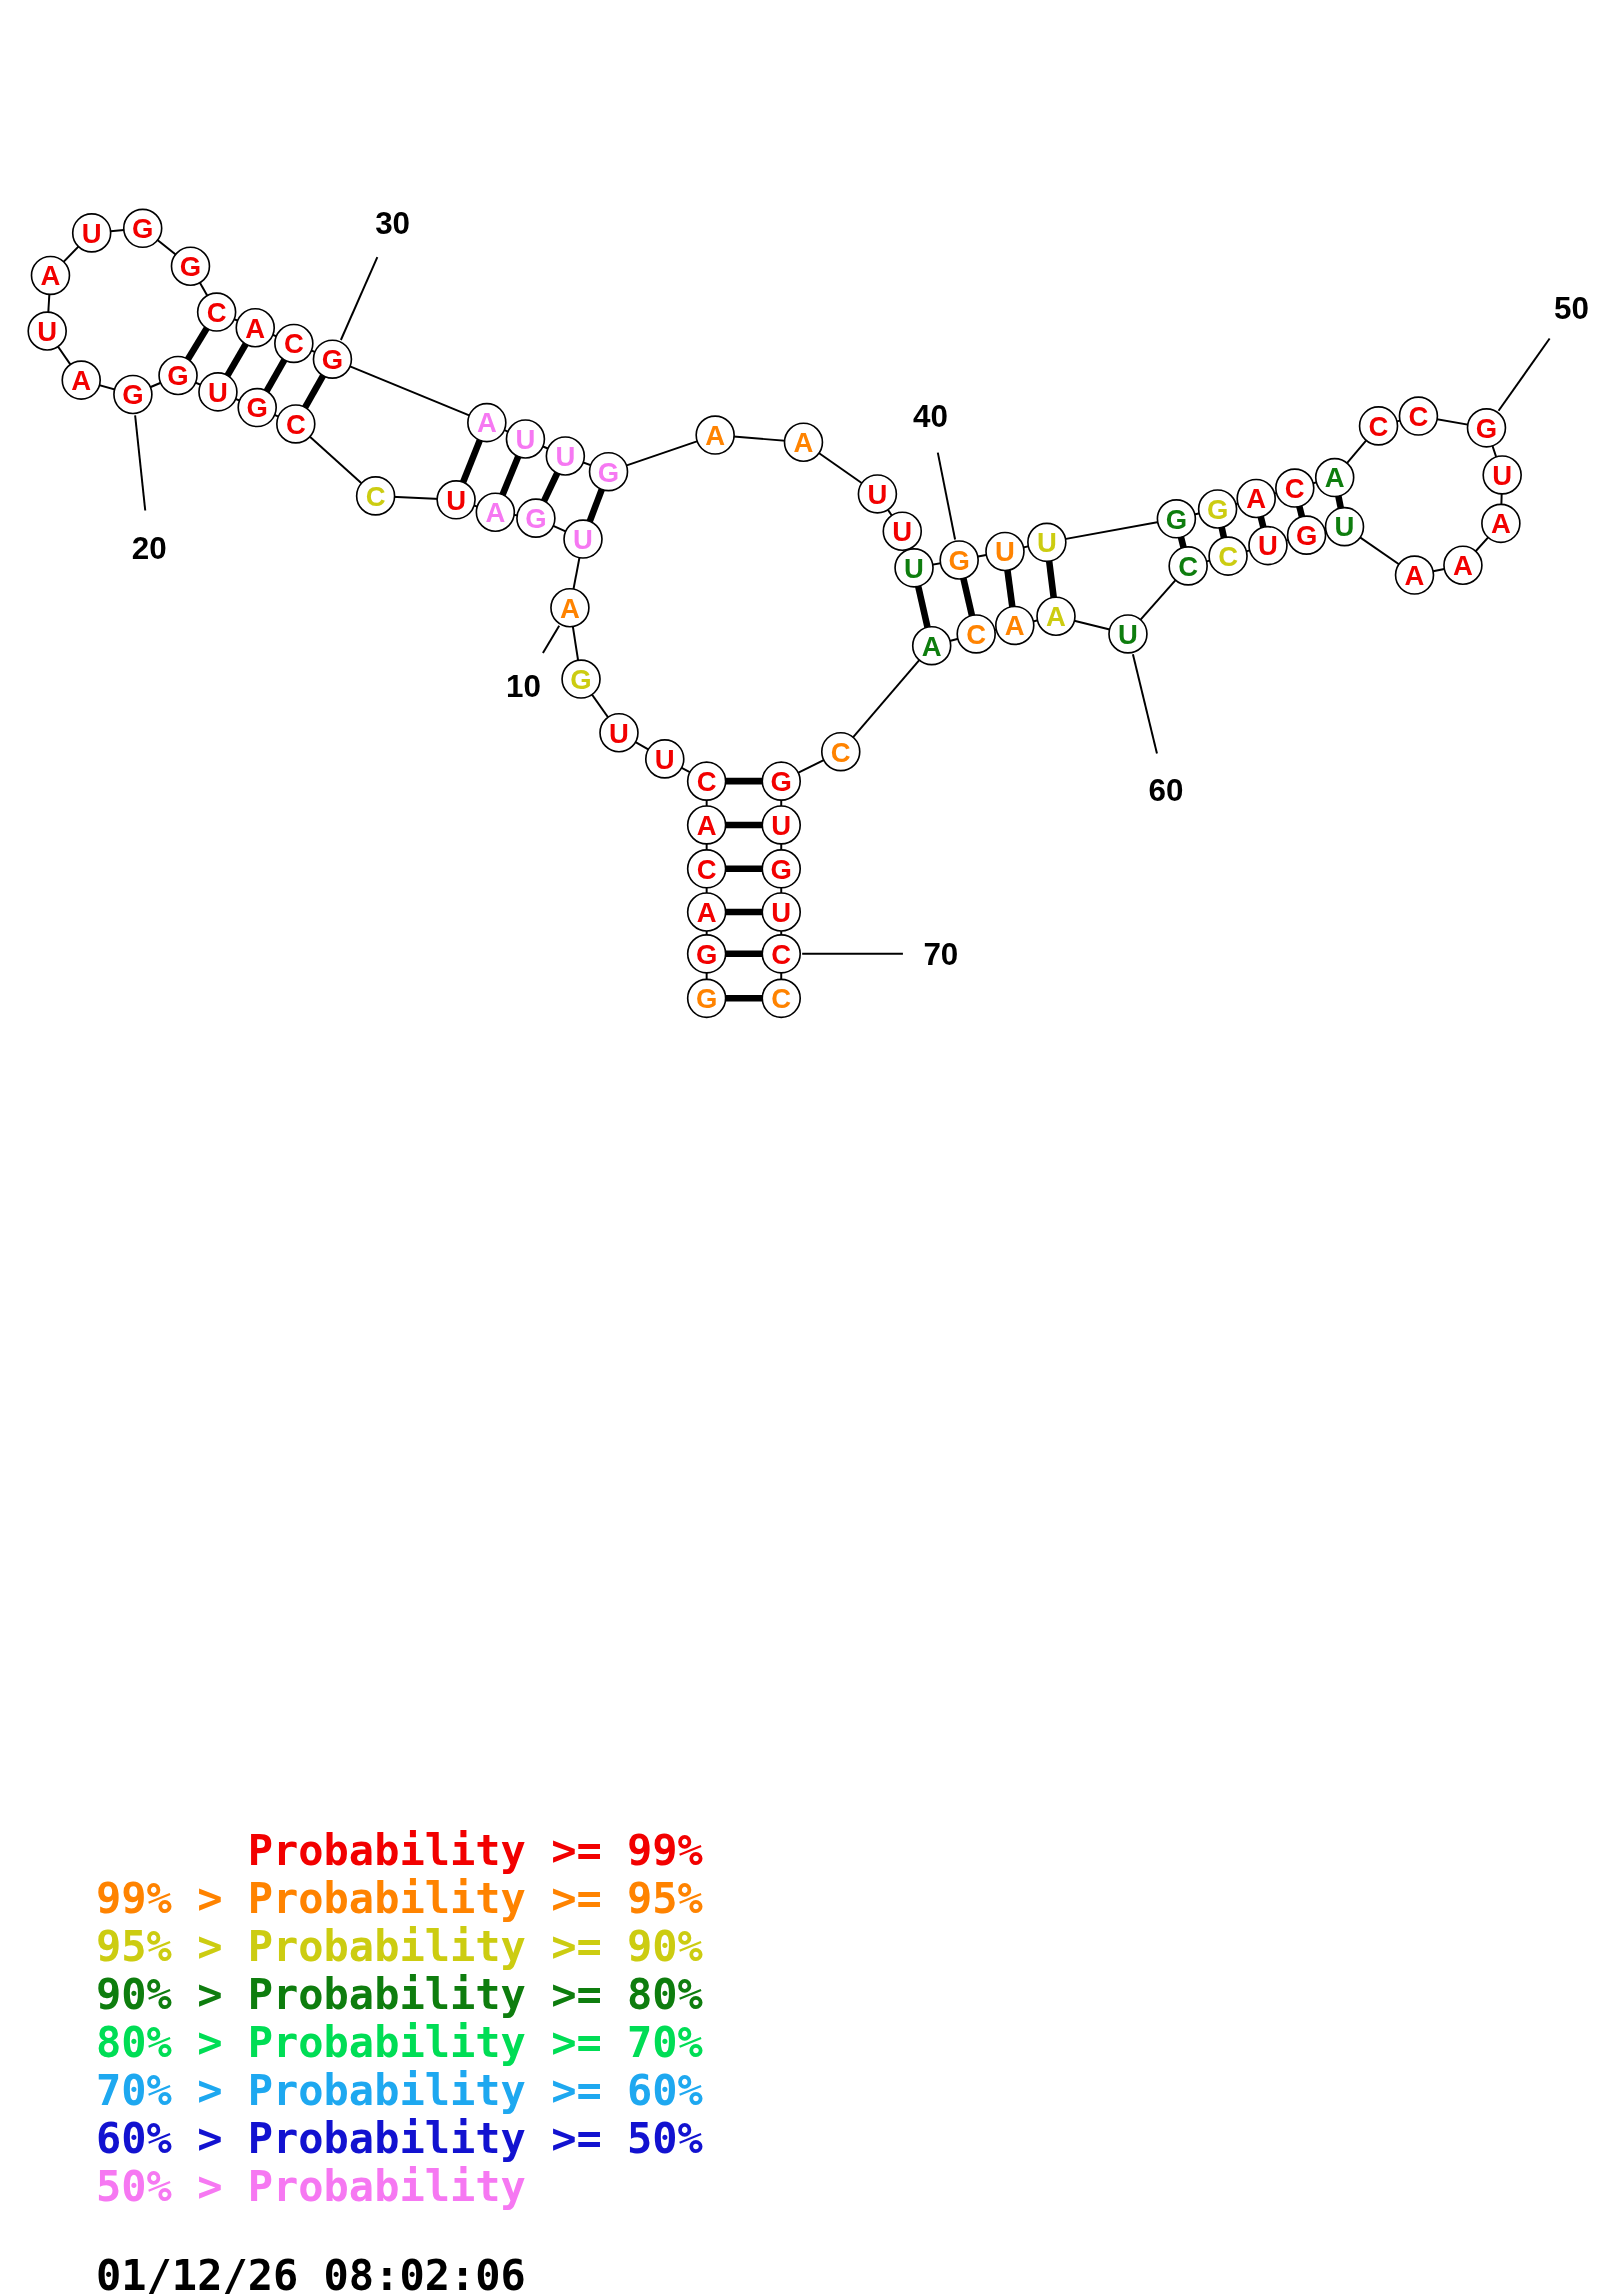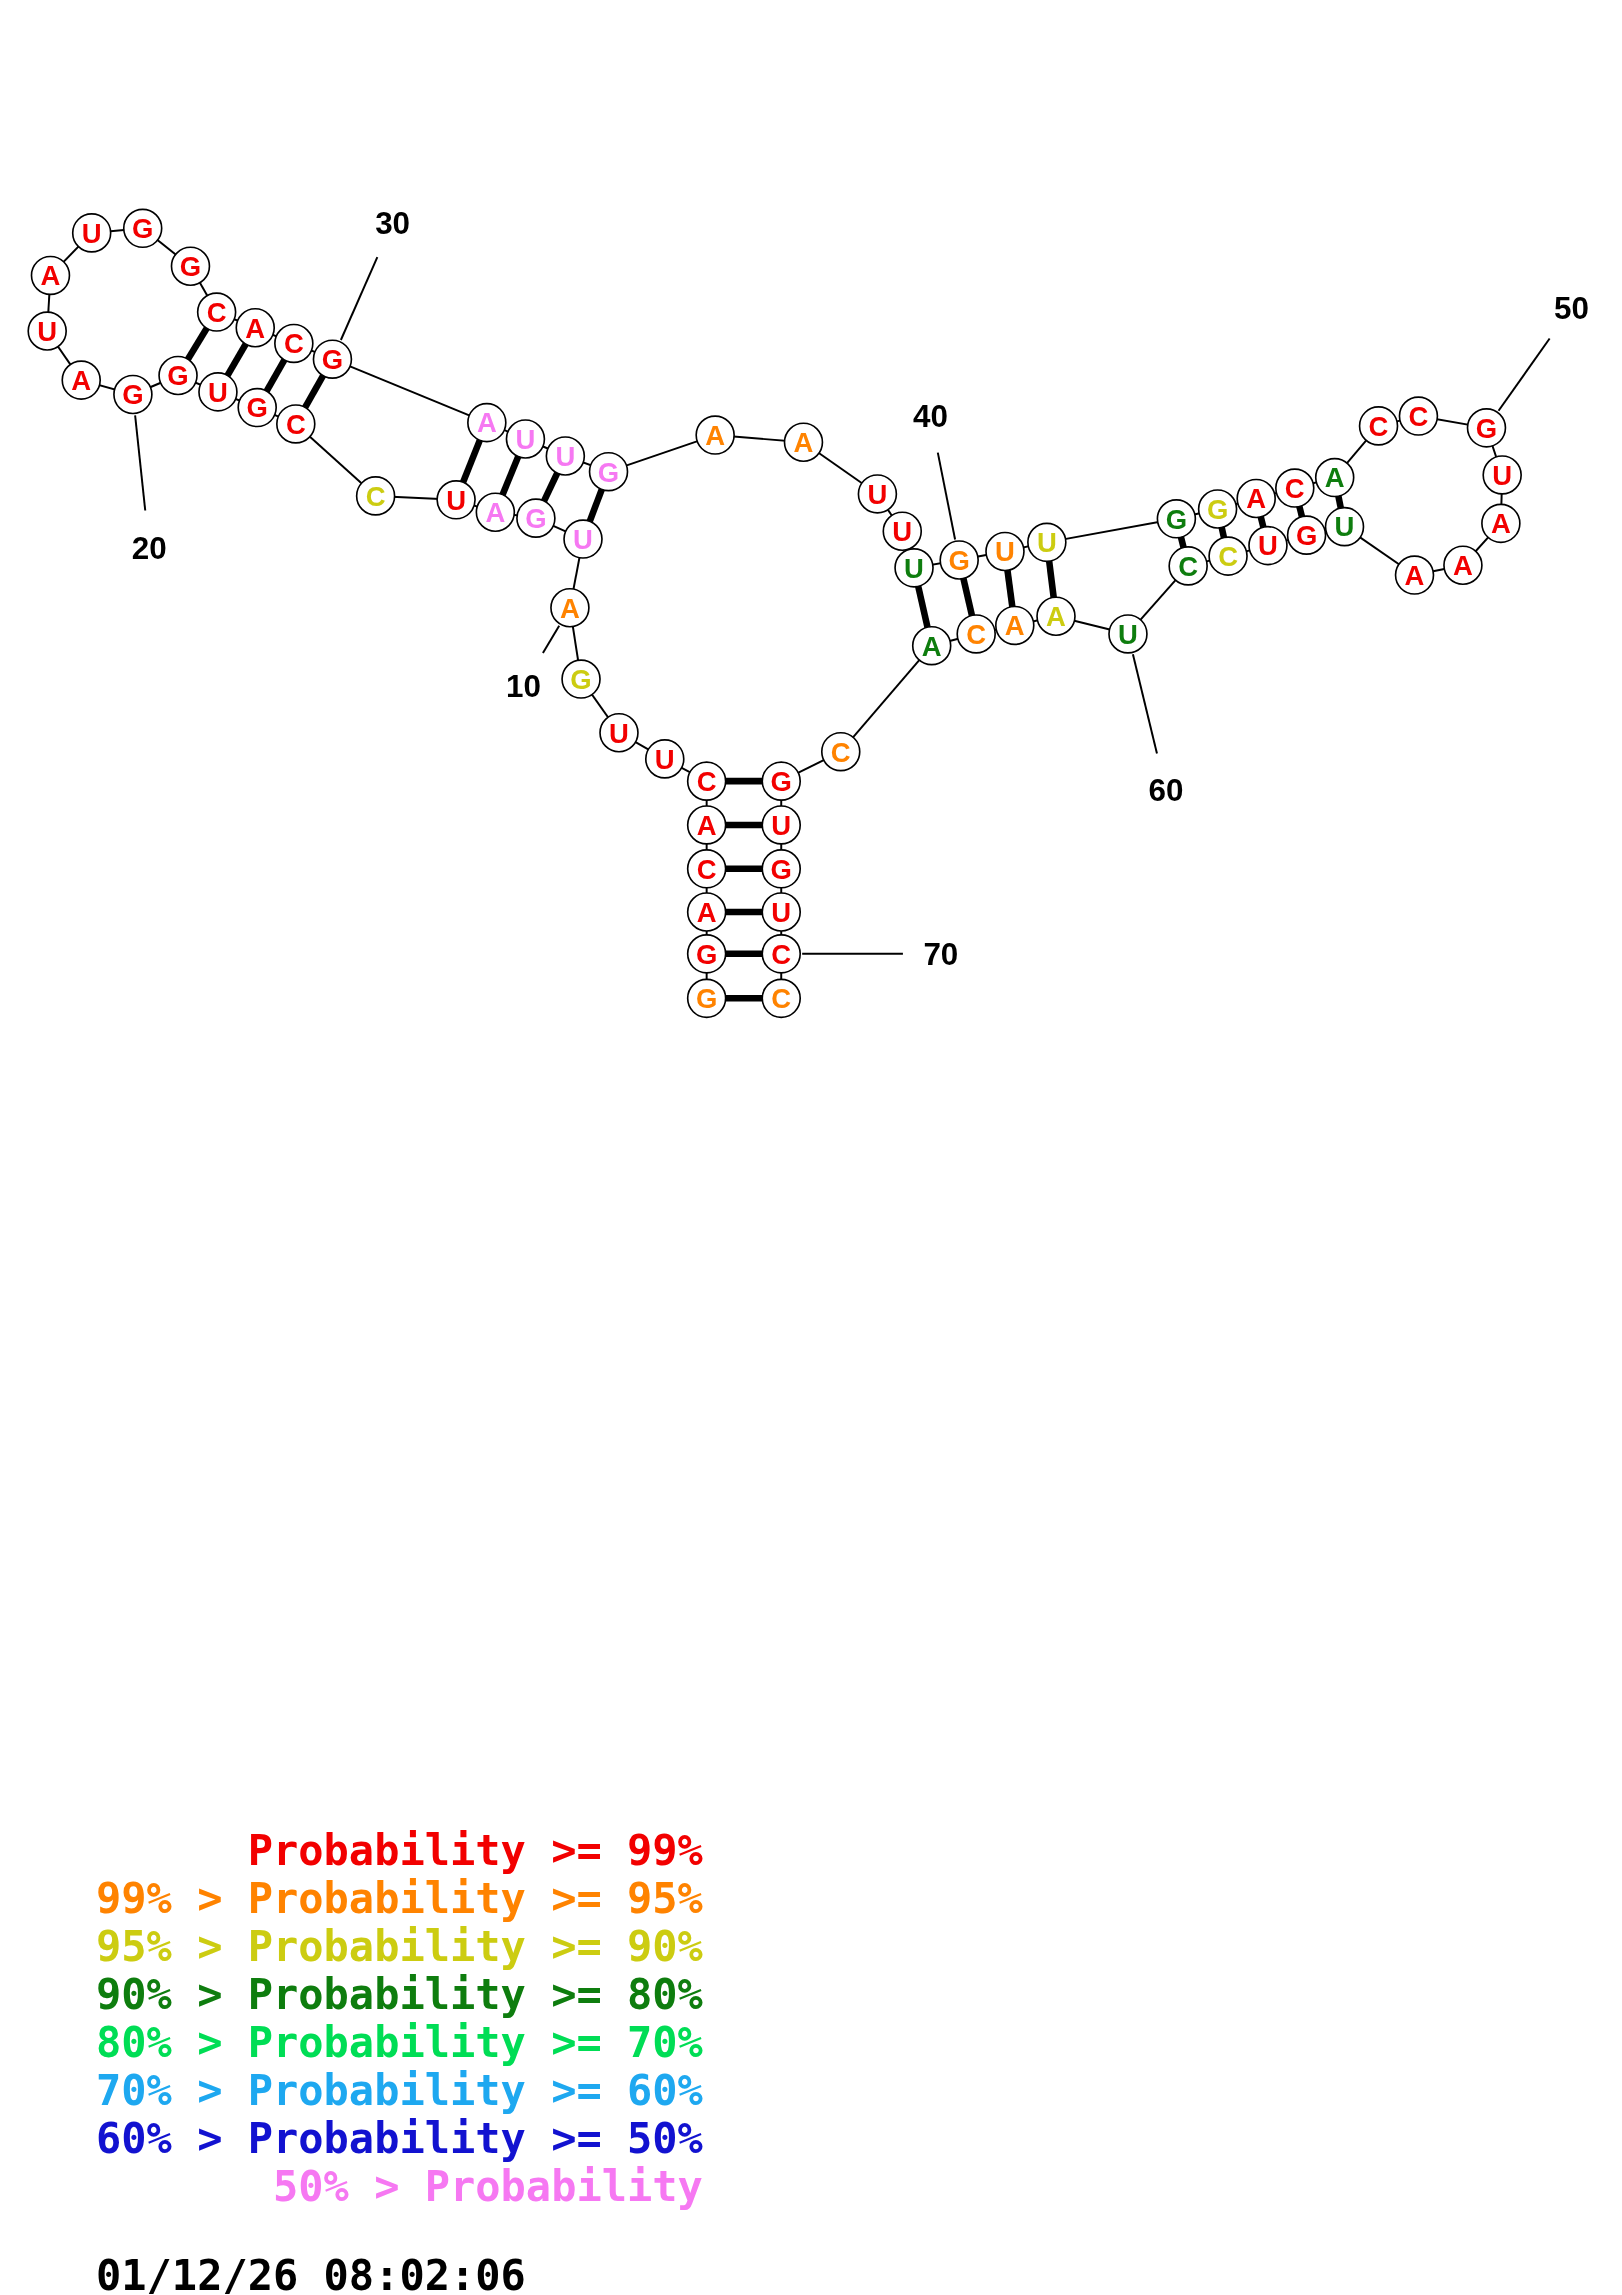--- a/index.html
+++ b/index.html
@@ -6,21 +6,21 @@
   #canvas {
     position:relative; width:1622px; height:2295px; background:#ffffff;
     font-family:"Liberation Sans", sans-serif; overflow:hidden;
   }
   #structure-svg { position:absolute; left:0; top:0; }
   .nt-letter  { font-family:"Liberation Sans", sans-serif; font-weight:bold; font-size:42px; text-anchor:middle; }
   .num-label  { font-family:"Liberation Sans", sans-serif; font-weight:bold; font-size:48px; text-anchor:middle; fill:#000000; }
   #legend {
     position:absolute; left:96px; top:1827px;
     font-family:"DejaVu Sans Mono", monospace; font-weight:bold;
-    font-size:42px; line-height:48px; white-space:pre;text-align:right;
+    font-size:42px; line-height:48px; white-space:pre;
   }
   .legend-line { white-space:pre; }
   #timestamp {
     position:absolute; left:96px; top:2227px;
     font-family:"DejaVu Sans Mono", monospace; font-weight:bold;
     font-size:42px; color:#000000; white-space:pre;margin-top:24px;
   }
 </style>
 </head>
 <body>

